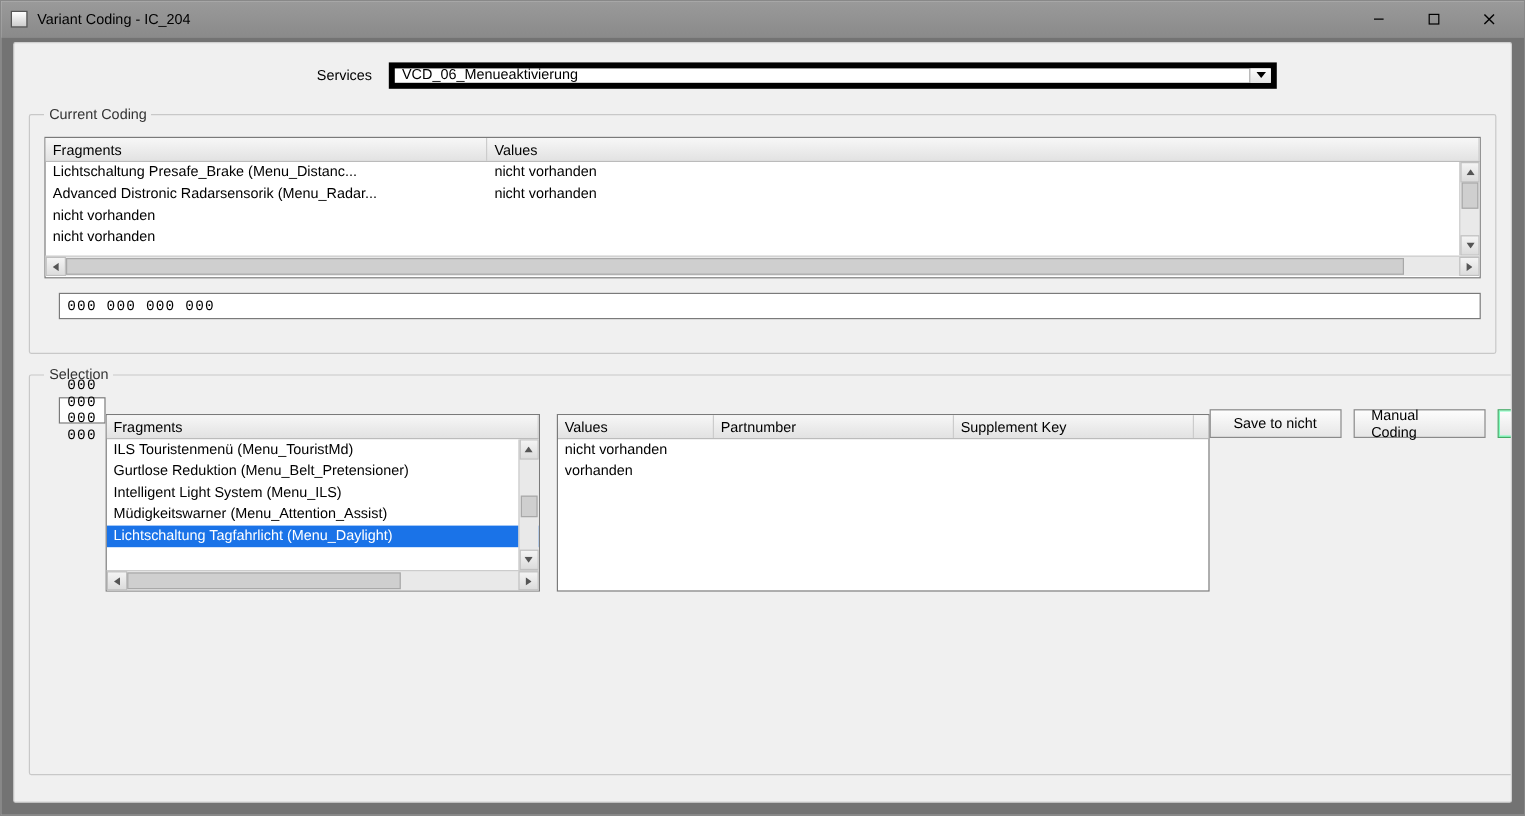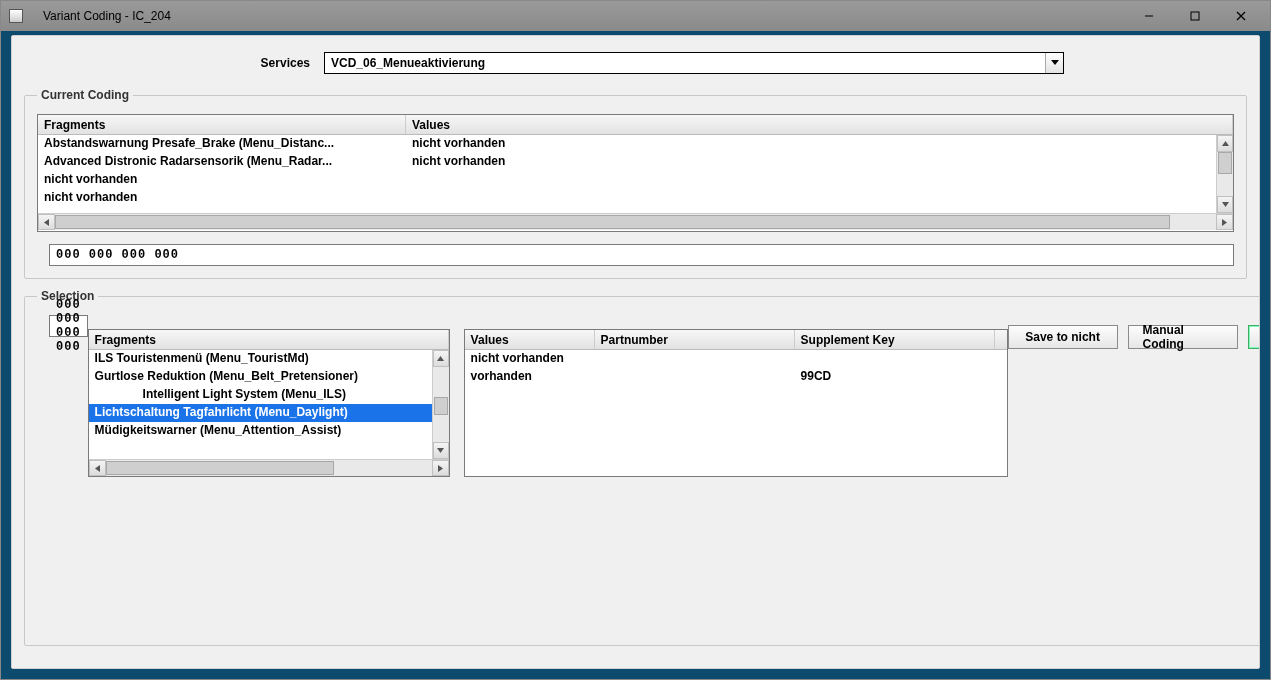--- a/index.html
+++ b/index.html
@@ -1,30 +1,30 @@
 <!DOCTYPE html>
 <html><head>
 <meta charset="utf-8">
 <style>
   * { box-sizing: border-box; }
   html, body { margin: 0; padding: 0; font-family: "Segoe UI", Tahoma, sans-serif; font-size: 12px; color: #000; background: #fff; }
   .window { width: 1271px; height: 680px; border: 1px solid #888; background: #f0f0f0; display: flex; flex-direction: column; }
   .titlebar { height: 30px; background: linear-gradient(#9a9a9a,#8a8a8a); display: flex; align-items: center; padding: 0 6px 0 8px; color: #000; }
   .titlebar .icon { width: 14px; height: 14px; border: 1px solid #555; background: linear-gradient(#fff,#ccc); margin-right: 8px; }
-  .titlebar .title { flex: 1; font-size: 12px; margin-left: 12px; }
+  .titlebar .title { flex: 1; font-size: 12px; }
   .winbtn { width: 46px; height: 30px; display: flex; align-items: center; justify-content: center; }
   .winbtn svg { width: 12px; height: 12px; }
-  .client { flex: 1; background: #0c4a6e; padding: 4px 10px 10px 10px; overflow: hidden; font-weight: bold; }
+  .client { flex: 1; background: #737373; padding: 4px 10px 10px 10px; overflow: hidden; }
   .inner { background: #f0f0f0; border: 1px solid #d0d0d0; border-radius: 2px; height: 100%; padding: 10px 12px 12px 12px; overflow: hidden; display: flex; flex-direction: column; }
   .row-services { display: flex; align-items: center; margin: 6px 0 14px 0; }
   .row-services label { width: 300px; text-align: right; padding-right: 14px; }
-  .combo { flex: 1; height: 22px; border: 1px solid #000000; background: #fff; display: flex; align-items: center; position: relative; max-width: 740px; }
+  .combo { flex: 1; height: 22px; border: 5px solid #000000; background: #fff; display: flex; align-items: flex-end; position: relative; max-width: 740px; }
   .combo span.val { padding: 0 6px; flex: 1; white-space: nowrap; overflow: hidden; }
   .combo .arrow { width: 18px; height: 100%; border-left: 1px solid #aaa; display: flex; align-items: center; justify-content: center; background: linear-gradient(#fefefe,#e4e4e4); }
-  fieldset.grp { border: 1px solid #c8c8c8; border-radius: 2px; margin: 0 0 10px 0; padding: 12px 12px 12px 12px; }
+  fieldset.grp { border: 1px solid #c8c8c8; border-radius: 2px; margin: 0 0 10px 0; padding: 12px 12px 28px 12px; }
   fieldset.grp > legend { padding: 0 4px; color: #333; font-size: 12px; }
   .listbox { border: 1px solid #7a7a7a; background: #fff; position: relative; }
   .lb-head { display: flex; height: 20px; background: linear-gradient(#f7f7f7,#e2e2e2); border-bottom: 1px solid #bbb; }
   .lb-head .col { padding: 2px 6px; border-right: 1px solid #ccc; display: flex; align-items: center; white-space: nowrap; overflow: hidden; }
   .lb-body { overflow: hidden; position: relative; }
   .lb-body .row { display: flex; height: 18px; }
   .lb-body .row .cell { padding: 1px 6px; white-space: nowrap; overflow: hidden; text-overflow: ellipsis; }
   .vscroll { position: absolute; right: 0; top: 0; bottom: 0; width: 17px; background: #e9e9e9; border-left: 1px solid #ccc; display: flex; flex-direction: column; }
   .vscroll .arrowbtn { height: 17px; display: flex; align-items: center; justify-content: center; background: linear-gradient(#f4f4f4,#dcdcdc); border: 1px solid #c0c0c0; }
   .vscroll .track { flex: 1; position: relative; }
@@ -95,21 +95,21 @@
       <fieldset class="grp">
         <legend>Current Coding</legend>
 
         <div class="listbox" style="height:118px;">
           <div class="lb-head">
             <div class="col cc-frag-col">Fragments</div>
             <div class="col cc-val-col">Values</div>
           </div>
           <div class="lb-body" style="height:78px;">
             <div class="row">
-              <div class="cell cc-frag-col">Abstandswarnung Presafe_Brake (Menu_Distanc...</div>
+              <div class="cell cc-frag-col">Lichtschaltung Presafe_Brake (Menu_Distanc...</div>
               <div class="cell cc-val-col">nicht vorhanden</div>
             </div>
             <div class="row">
               <div class="cell cc-frag-col">Advanced Distronic Radarsensorik (Menu_Radar...</div>
               <div class="cell cc-val-col">nicht vorhanden</div>
             </div>
             <div class="row">
               <div class="cell cc-val-col">nicht vorhanden</div>
             </div>
             <div class="row">
@@ -165,27 +165,27 @@
                 <div class="col" style="flex:1;">Fragments</div>
               </div>
               <div class="lb-body">
                 <div class="row">
                     <div class="cell" style="flex:1;">ILS Touristenmenü (Menu_TouristMd)</div>
                   </div>
                 <div class="row">
                     <div class="cell" style="flex:1;">Gurtlose Reduktion (Menu_Belt_Pretensioner)</div>
                   </div>
                 <div class="row">
-                    <div class="cell" style="flex:1;margin-left:48px;">Intelligent Light System (Menu_ILS)</div>
+                    <div class="cell" style="flex:1;">Intelligent Light System (Menu_ILS)</div>
+                  </div>
+                <div class="row">
+                    <div class="cell" style="flex:1;">Müdigkeitswarner (Menu_Attention_Assist)</div>
                   </div>
                 <div class="row sel">
                     <div class="cell" style="flex:1;">Lichtschaltung Tagfahrlicht (Menu_Daylight)</div>
-                  </div>
-                <div class="row">
-                    <div class="cell" style="flex:1;">Müdigkeitswarner (Menu_Attention_Assist)</div>
                   </div>
                 <div class="vscroll">
                   <div class="arrowbtn">
                       <svg width="7" height="5" viewBox="0 0 7 5">
                         <polygon points="3.5,0 7,5 0,5" fill="#555"></polygon>
                       </svg>
                     </div>
                   <div class="track">
                       <div class="thumb"></div>
                     </div>
@@ -223,21 +223,20 @@
                 <div class="col" style="flex:1;border-right:none;"></div>
               </div>
               <div class="lb-body" style="flex:1;">
                 <div class="row">
                   <div class="cell sv-val-col">nicht vorhanden</div>
                   <div class="cell sv-pn-col"></div>
                 </div>
                 <div class="row">
                   <div class="cell sv-val-col">vorhanden</div>
                   <div class="cell sv-pn-col"></div>
-                  <div class="cell sv-sk-col">99CD</div>
                 </div>
               </div>
             </div>
           </div>
         </div>
 
         <div class="btnbar">
           <div class="btn">
               <span>Save to nicht</span>
             </div>

